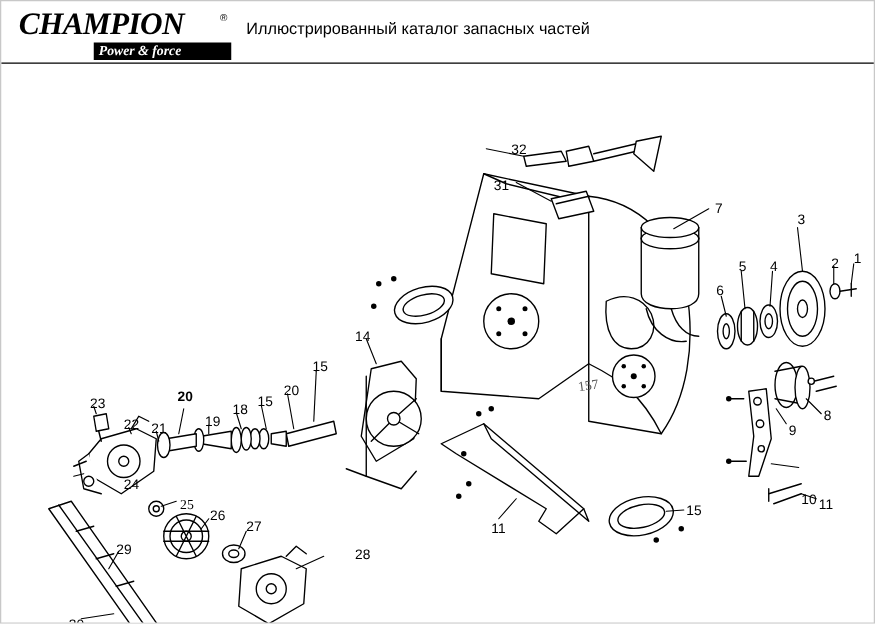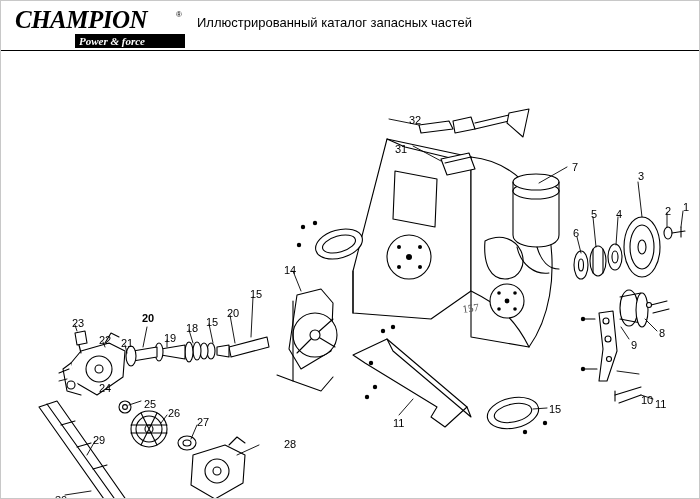--- a/index.html
+++ b/index.html
@@ -335,21 +335,21 @@
     <div class="callout" style="left:249px;top:238px;text-align:right;">15</div>
     <div class="callout" style="left:226px;top:257px;">20</div>
     <div class="callout" style="left:205px;top:266px;">15</div>
     <div class="callout" style="left:185px;top:272px;">18</div>
     <div class="callout" style="left:163px;top:282px;">19</div>
     <div class="callout" style="left:141px;top:262px;font-weight:bold;">20</div>
     <div class="callout" style="left:120px;top:287px;">21</div>
     <div class="callout" style="left:98px;top:284px;">22</div>
     <div class="callout" style="left:71px;top:267px;">23</div>
     <div class="callout" style="left:50px;top:332px;margin-left:48px;">24</div>
-    <div class="callout" style="left:143px;top:348px;">25</div>
+    <div class="callout" style="left:143px;top:348px;font-family:Liberation Serif, serif;">25</div>
     <div class="callout" style="left:167px;top:357px;">26</div>
     <div class="callout" style="left:196px;top:366px;">27</div>
     <div class="callout" style="left:259px;top:388px;margin-left:24px;">28</div>
     <div class="callout" style="left:92px;top:384px;">29</div>
     <div class="callout" style="left:54px;top:444px;">30</div>
     <div class="callout" style="left:548px;top:353px;">15</div>
     <div class="callout" style="left:392px;top:367px;">11</div>
   </div>
 </div>
 

